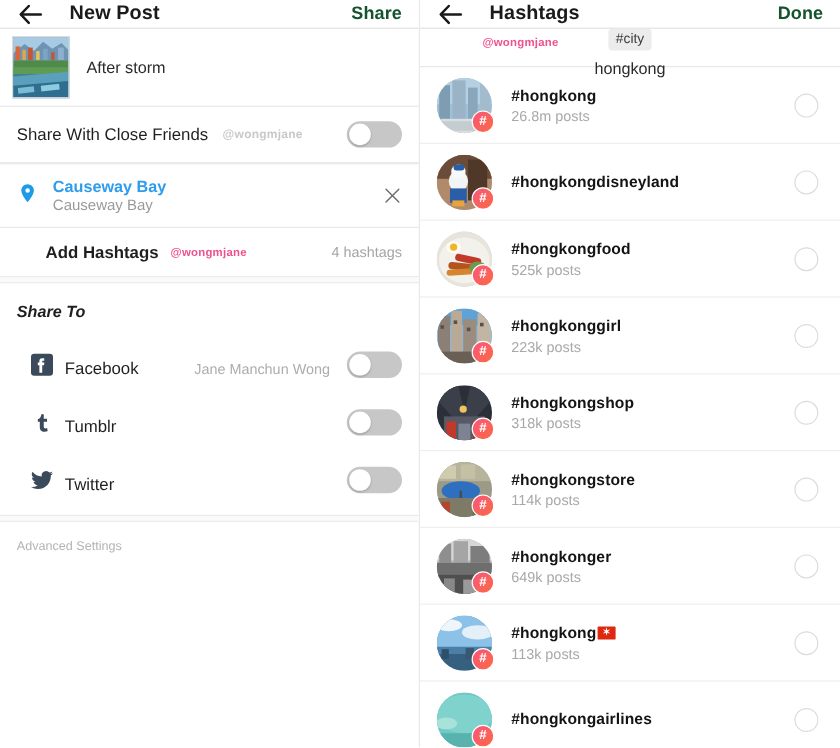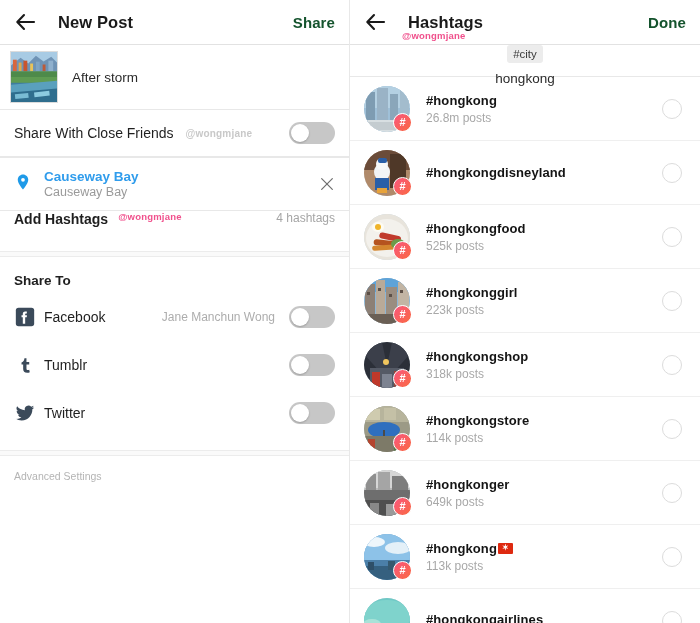--- a/index.html
+++ b/index.html
@@ -8,21 +8,21 @@
     font-family: "Liberation Sans", sans-serif;
     background: #ffffff;
     overflow: hidden;
   }
   .screen { display: flex; width: 700px; height: 623px; }
   .panel { width: 350px; height: 623px; background: #fff; position: relative; overflow: hidden; }
   .panel-left { border-right: 1px solid #e8e8e8; }
 
   
   .navbar {
-    height: 45px; display: flex; align-items: center;
+    height: 24px; display: flex; align-items: center;
     padding: 0 14px; background: #fff;
     border-bottom: 1px solid #e2e2e2;
     position: relative;
   }
   .back-arrow { width: 24px; height: 24px; flex: 0 0 auto; }
   .nav-title {
     font-size: 16.5px; font-weight: bold; color: #1a1a1a;
     margin-left: 20px; letter-spacing: .1px;
   }
   .nav-action {
@@ -81,33 +81,34 @@
     display: flex; align-items: center; gap: 12px;
     padding: 8px 14px; height: 52px;
   }
   .pin { width: 18px; flex: 0 0 auto; }
   .loc-texts { display: flex; flex-direction: column; gap: 1px; }
   .loc-title { font-size: 13.5px; color: #2f9cec; font-weight: bold; }
   .loc-sub { font-size: 12.5px; color: #9a9a9a; }
   .close-x { margin-left: auto; width: 16px; height: 16px; }
 
   
-  .ht-row { display: flex; align-items: flex-start; padding: 0 14px; height: 40px; }
+  .ht-row { display: flex; align-items: center; padding: 0 14px; height: 40px; margin-left: 24px; }
   .ht-label { font-size: 14px; font-weight: bold; color: #1f1f1f; }
   .ht-wm { margin-left: 10px; }
   .ht-count { margin-left: auto; font-size: 12px; color: #a5a5a5; }
 
   
   .section-title {
     font-size: 13.5px; font-weight: bold; color: #1f1f1f;
     padding: 16px 14px 10px 14px;
+    font-style: italic;
   }
   .share-row {
-    display: flex; align-items: center;
-    padding: 0 14px 0 14px; height: 38px;
+    display: flex; align-items: flex-end;
+    padding: 0 14px 0 14px; height: 38px; margin-left: 10px;
   }
   .share-icon { width: 22px; height: 22px; flex: 0 0 auto; margin-right: 8px; }
   .share-name { font-size: 14px; color: #1f1f1f; }
   .share-account { font-size: 12px; color: #adadad; margin-left: auto; margin-right: 14px; }
 
   .adv {
     padding: 14px 14px; font-size: 10.5px; color: #b4b4b4;
   }
 
   

